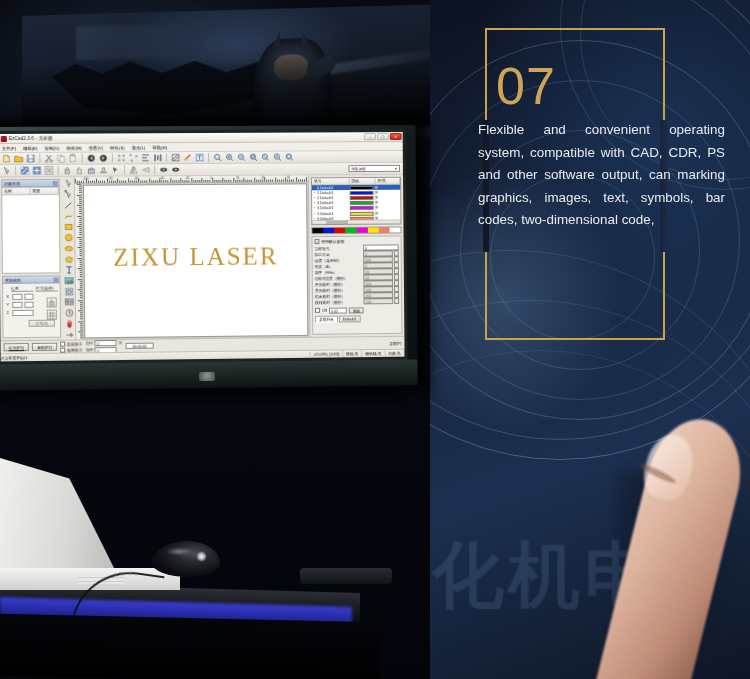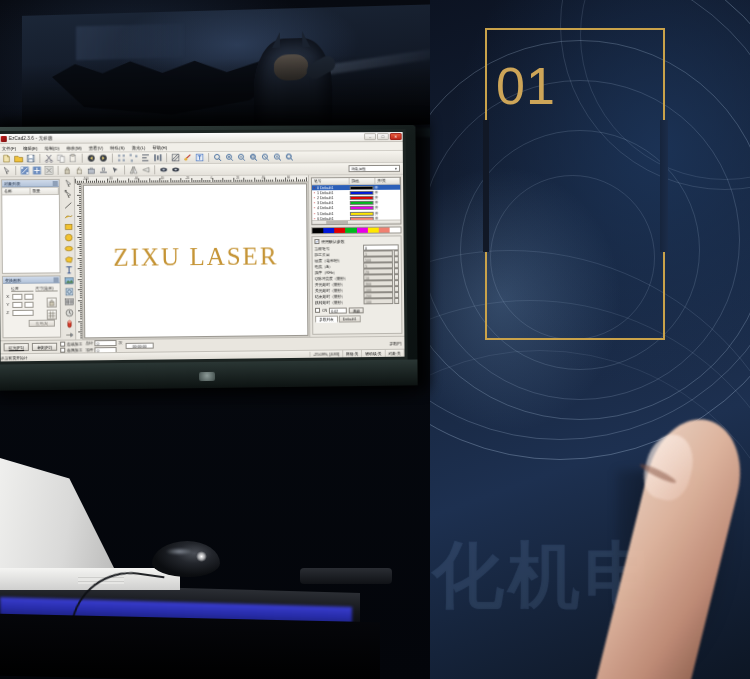--- a/index.html
+++ b/index.html
@@ -423,21 +423,22 @@
     <div class="finger"></div>
     <div class="finger-nail"></div>
     <div class="finger-crease"></div>
   </div>
 
   <div class="gold-frame"></div>
   <div class="frame-cut-top"></div>
   <div class="frame-cut-right"></div>
 
   <div class="content">
-    <div class="num">01</div>
+    <div class="num">07</div>
+    <div class="para">Flexible and convenient operating system, compatible with CAD, CDR, PS and other software output, can marking graphics, images, text, symbols, bar codes, two-dimensional code,</div>
   </div>
 
   <div class="monitor-shadow"></div>
   <div class="monitor">
     <div class="monitor-inner">
       <div class="screen">
 
         <div class="ez">
 
           <div class="ez-title">

